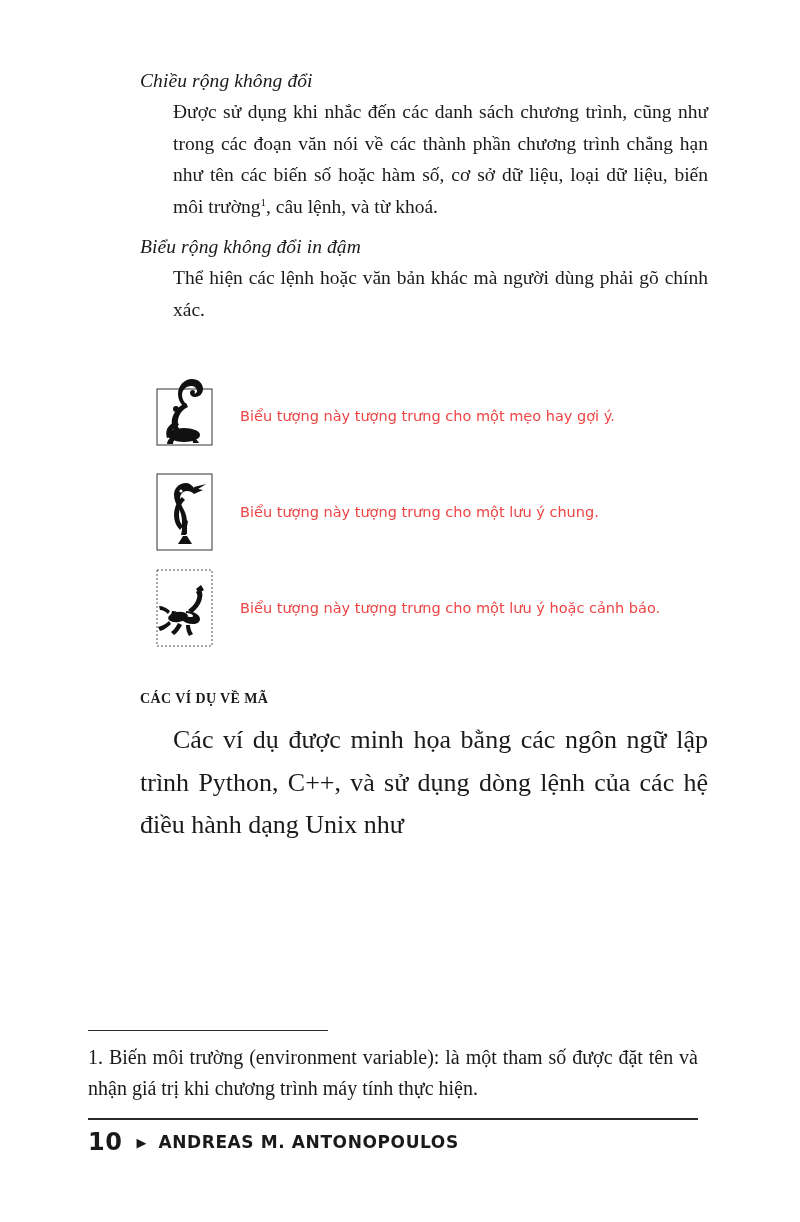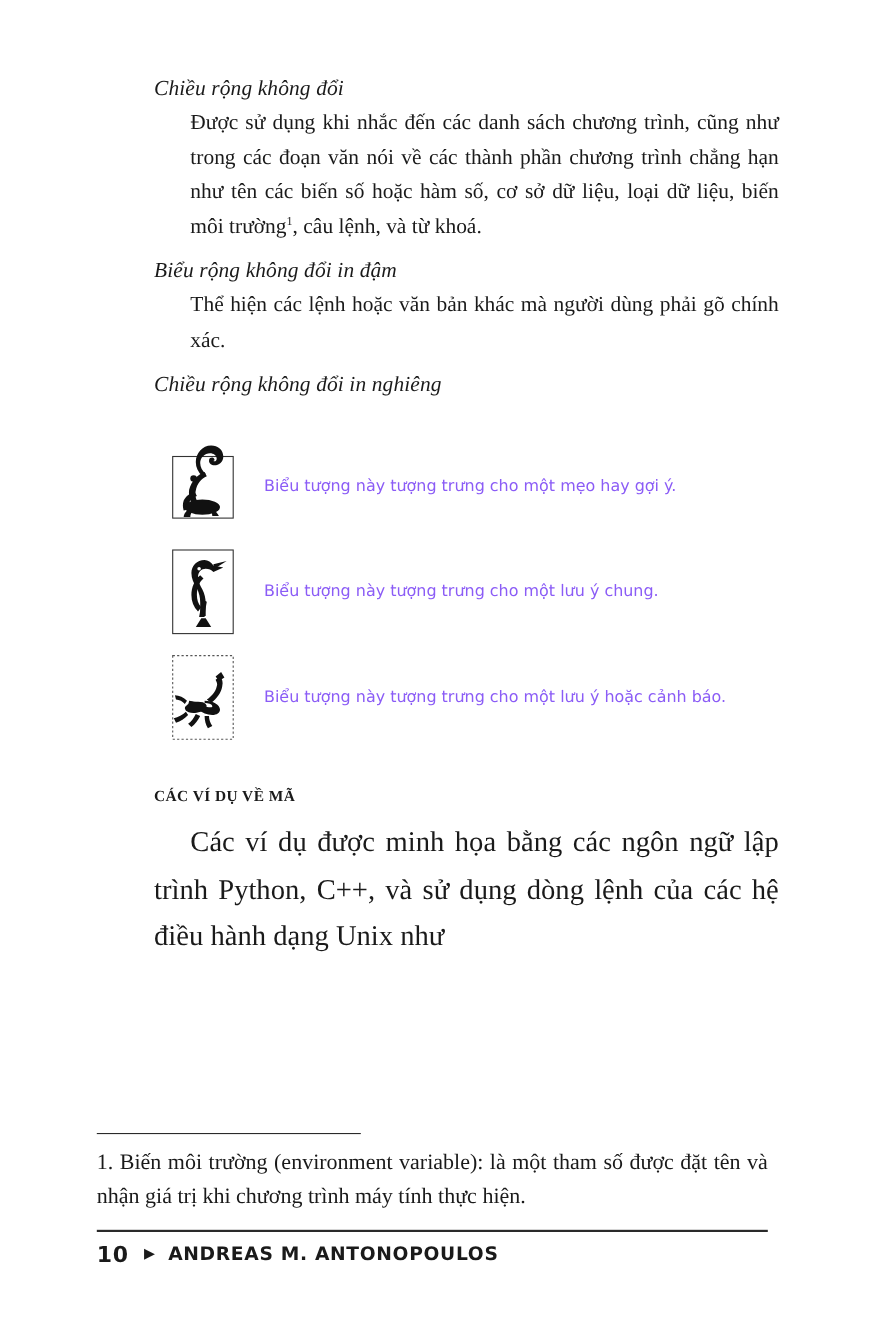--- a/index.html
+++ b/index.html
@@ -63,21 +63,21 @@
     width: 66px;
     height: 82px;
     flex: 0 0 66px;
     position: relative;
     margin-right: 18px;
   }
   .icon-box svg { display: block; }
   .icon-caption {
     font-family: "DejaVu Sans", sans-serif;
     font-size: 14.5px;
-    color: #8b5cf6;
+    color: #ef4444;
     line-height: 1.4;
   }
 
   .section-head {
     font-family: Liberation Serif, serif;
     font-weight: bold;
     font-size: 14px;
     letter-spacing: 0.4px;
     margin: 40px 0 12px 52px;
   }
@@ -121,21 +121,21 @@
     position: absolute;
     left: 88px;
     top: 1128px;
     width: 610px;
     display: flex;
     align-items: center;
     font-family: "DejaVu Sans", sans-serif;
   }
   .folio {
     font-weight: bold;
-    font-size: 20px;
+    font-size: 24px;
     letter-spacing: 0.5px;
     margin-right: 14px;
   }
   .folio-arrow {
     font-size: 13px;
     margin-right: 12px;
     line-height: 1;
     color: #1a1a1a;
   }
   .footer-author {
@@ -149,21 +149,20 @@
 
 <div class="page">
   <div class="content">
 
     <p class="term first">Chiều rộng không đổi</p>
     <p class="defn"><span>Được sử dụng khi nhắc đến các danh sách chương trình, cũng như trong các đoạn văn nói về các thành phần chương trình chẳng hạn như tên các biến số hoặc hàm số, cơ sở dữ liệu, loại dữ liệu, biến môi trường</span><sup>1</sup><span>, câu lệnh, và từ khoá.</span></p>
 
     <p class="term">Biểu rộng không đổi in đậm</p>
     <p class="defn">Thể hiện các lệnh hoặc văn bản khác mà người dùng phải gõ chính xác.</p>
 
-    <p class="term">Chiều rộng không đổi in nghiêng</p>
 
     <div class="spacer-icons"></div>
 
     <div class="icon-row">
       <div class="icon-box">
         <svg width="66" height="82" viewBox="0 0 66 82" xmlns="http://www.w3.org/2000/svg">
           <rect x="1" y="14" width="55" height="56" fill="none" stroke="#333" stroke-width="1"></rect>
           <g fill="#111">
             <path d="M36 4c6 0 11 4 11 10 0 5-4 8-8 8-3 0-5-2-5-4 0-2 1-3 3-3 1 0 2 1 2 2 0 1-1 1-1 1 1 1 3 0 3-2 0-3-3-5-6-5-5 0-9 4-9 9 0 4 2 7 5 10l-3 2c-4-4-6-8-6-13C22 11 28 4 36 4z"></path>
             <path d="M30 28c-6 2-12 8-14 16-1 6 1 12 5 16 3 3 7 5 12 5 3 0 6-1 8-2l-2-4c-2 1-4 2-6 2-4 0-7-2-9-5-2-3-3-7-2-11 1-6 5-11 10-13z"></path>

